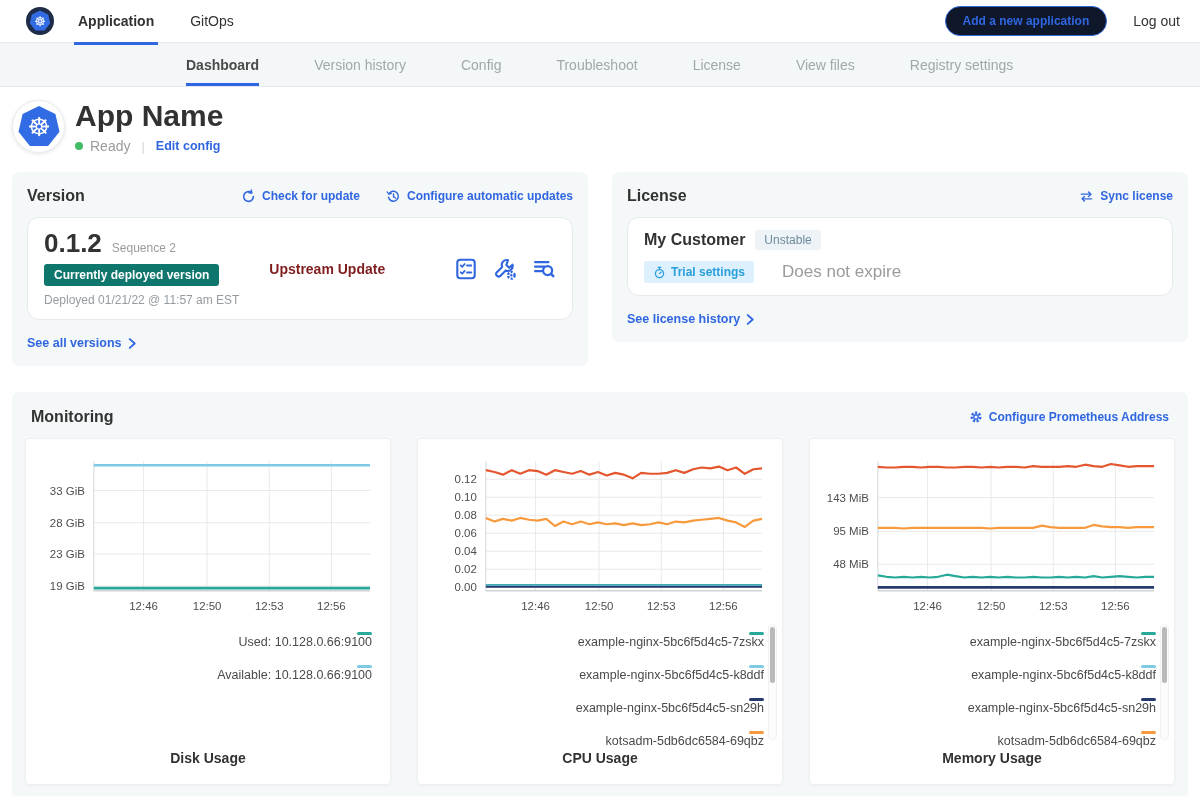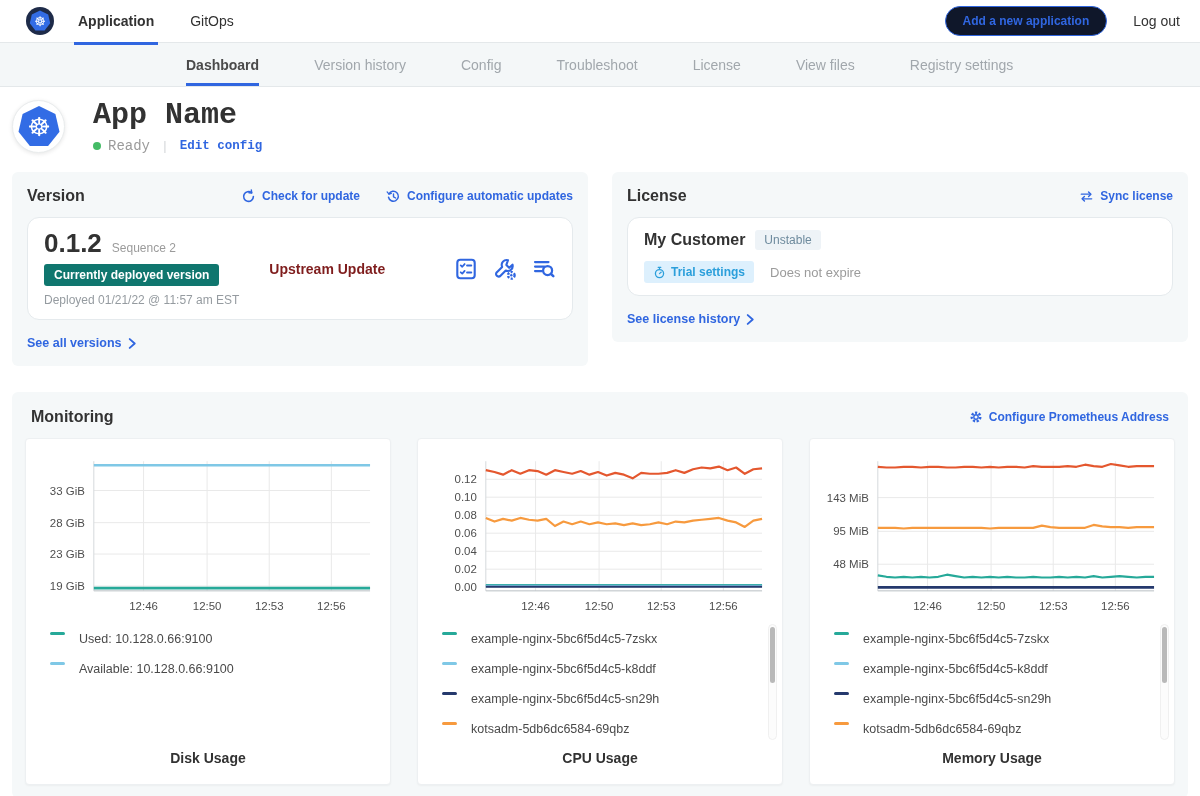--- a/index.html
+++ b/index.html
@@ -16,21 +16,21 @@
   .logout { margin-left:20px; font-size:14px; color:#323232; cursor:pointer; padding:4px 6px; }
 
   
   .subnav { height:45px; background:#f4f7f8; border-top:1px solid #e4e8ea; border-bottom:1px solid #e4e8ea; display:flex; padding-left:186px; }
   .subnav-tab { display:flex; align-items:center; margin-right:55px; font-size:14px; color:#a1a7ac; cursor:pointer; border-bottom:3px solid transparent; padding-top:3px; }
   .subnav-tab.active { color:#4a4a4a; font-weight:600; border-bottom-color:#3066e0; }
 
   
   .app-header { display:flex; align-items:center; padding:12px 12px 18px 12px; }
   .app-logo { width:53px; height:53px; border-radius:50%; background:#fff; border:1px solid #e9eced; box-shadow:0 1px 4px rgba(0,0,0,.10); display:flex; align-items:center; justify-content:center; }
-  .app-title-block { margin-left:28px;font-family:Liberation Mono, monospace; }
+  .app-title-block { margin-left:10px; }
   .app-name { font-size:30px; font-weight:700; color:#323232; line-height:1.1; }
   .app-status-row { display:flex; align-items:center; margin-top:6px; }
   .status-dot { width:8px; height:8px; border-radius:50%; background:#44bb66; margin-right:7px; }
   .status-text { font-size:14px; color:#9b9b9b; }
   .status-divider { color:#d4d7d9; margin:0 11px; font-size:13px; }
   .link { color:#3066e0; font-size:12px; font-weight:700; cursor:pointer; display:inline-flex; align-items:center; gap:6px; text-decoration:none; }
   .link svg { flex:none; }
 
   
   .cards-row { display:flex; gap:24px; padding:0 12px; align-items:flex-start; }
@@ -49,30 +49,30 @@
   .version-source { flex:1; font-size:14px; font-weight:600; color:#7f1d1d; }
   .version-actions { display:flex; gap:15px; align-items:center; }
   .icon-btn { cursor:pointer; display:flex; }
   .panel-footer-link { margin-top:13px; }
 
   .license-name-row { display:flex; align-items:center; }
   .customer-name { font-size:16px; font-weight:700; color:#323232; }
   .channel-badge { margin-left:10px; background:#eef3f7; color:#6d8a9d; font-size:12px; padding:3px 9px; border-radius:3px; }
   .license-row2 { display:flex; align-items:center; margin-top:11px; }
   .trial-badge { background:#ddf0fd; color:#2b9fdb; font-size:12px; font-weight:700; padding:4px 9px; border-radius:3px; display:inline-flex; align-items:center; gap:5px; }
-  .expiry { font-size:13px; color:#9b9b9b; margin-left:16px; }
+  .expiry { font-size:17px; color:#9b9b9b; margin-left:28px; }
 
   
   .monitoring { margin:26px 12px 16px; background:#f5f8f9; border-radius:6px; padding:13px; }
   .monitoring-header { display:flex; align-items:center; justify-content:space-between; padding:3px 6px 12px 6px; }
   .charts-row { display:flex; gap:26px; }
   .chart-card { flex:1; background:#fff; border:1px solid #edf0f2; border-radius:4px; box-shadow:0 1px 2px rgba(0,0,0,.04); padding:14px 0 0 0; }
   .chart-plot-host { width:100%; }
   .legend { position:relative; height:120px; padding:10px 18px 0 24px; }
-  .legend-item { display:flex; align-items:flex-start; margin-bottom:16px; }
+  .legend-item { display:flex; align-items:flex-end; margin-bottom:16px;flex-direction:column; }
   .legend-swatch { width:15px; height:3px; border-radius:2px; flex:none; }
   .legend-label { font-size:12.5px; color:#4a4a4a; margin-left:14px; white-space:nowrap; }
   .legend-scrollbar { position:absolute; top:2px; right:5px; width:9px; height:116px; background:#fcfcfc; border:1px solid #f0f0f0; border-radius:5px; cursor:pointer; }
   .legend-scroll-thumb { position:absolute; top:2px; left:1px; width:5px; height:56px; background:#b9b9b9; border-radius:3px; }
   .chart-title { text-align:center; font-size:14px; font-weight:700; color:#323232; padding:8px 0 18px 0; }
 
   svg text { font-family:"Liberation Sans","DejaVu Sans",sans-serif; }
 </style>
 </head>
 <body>

